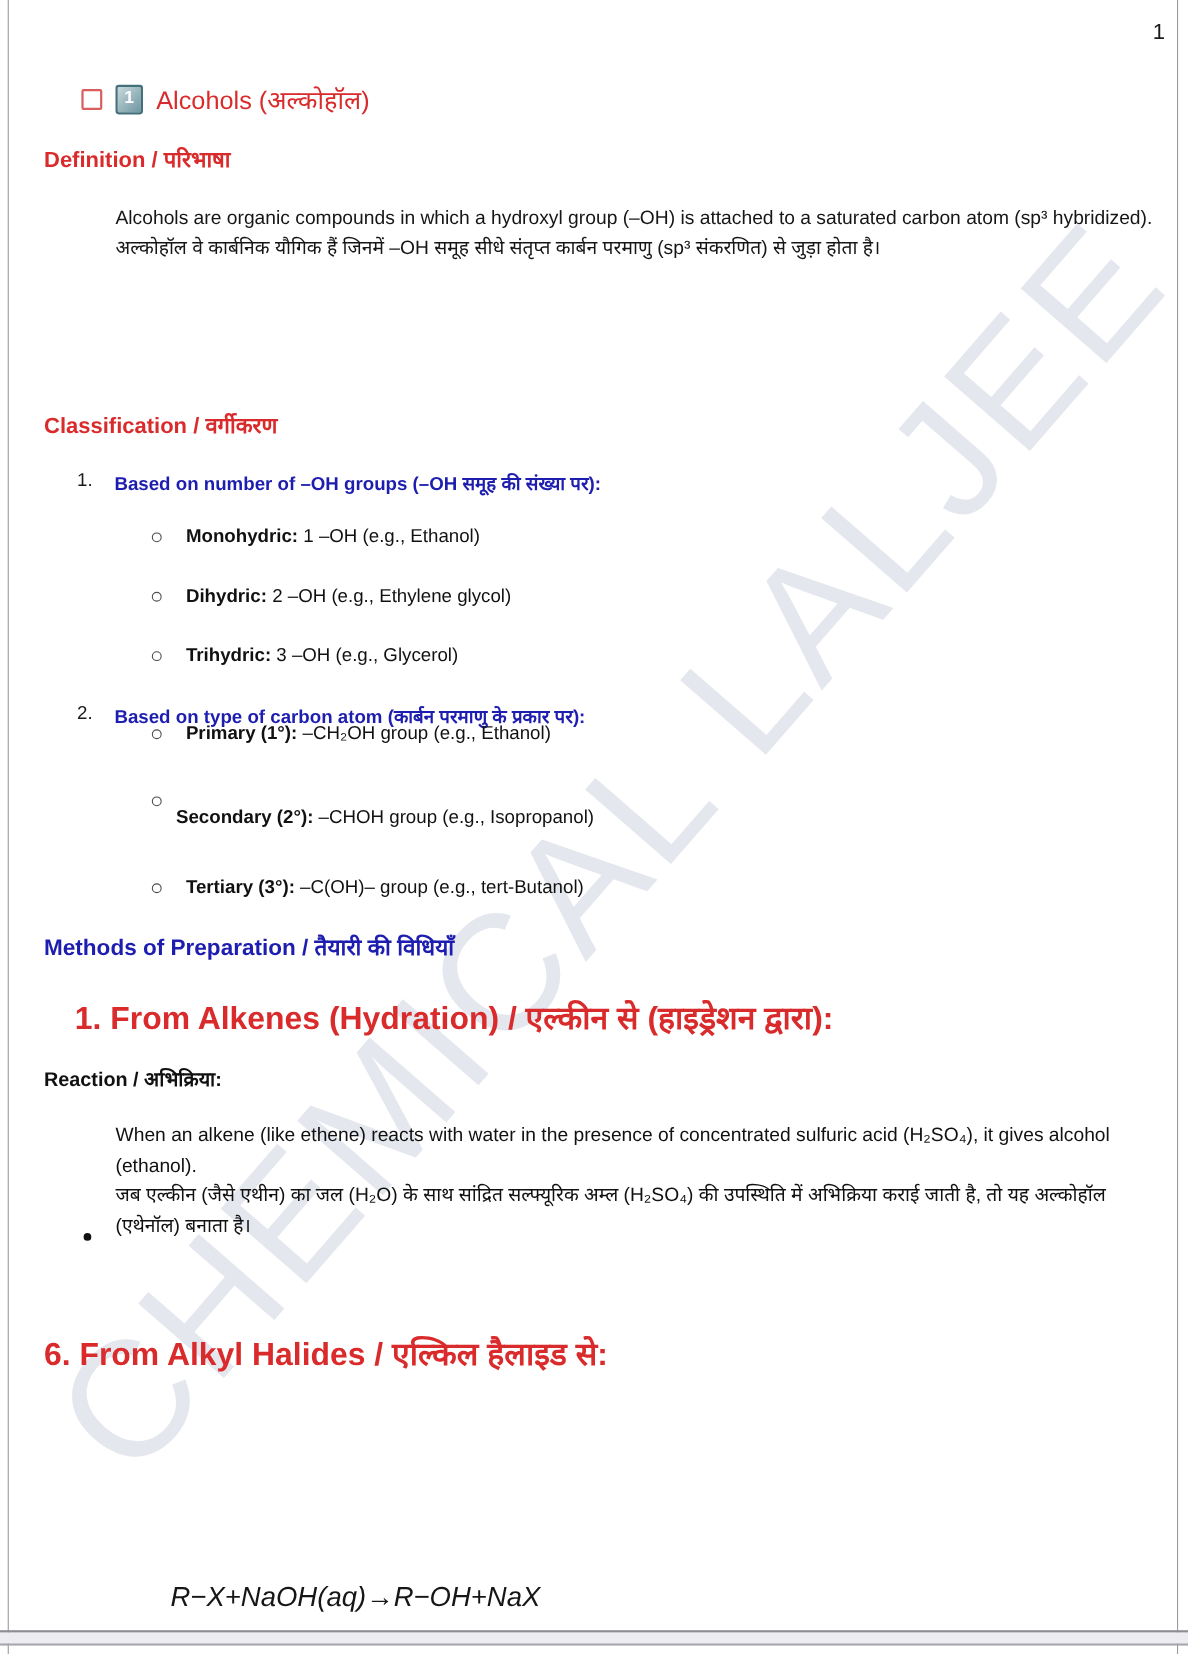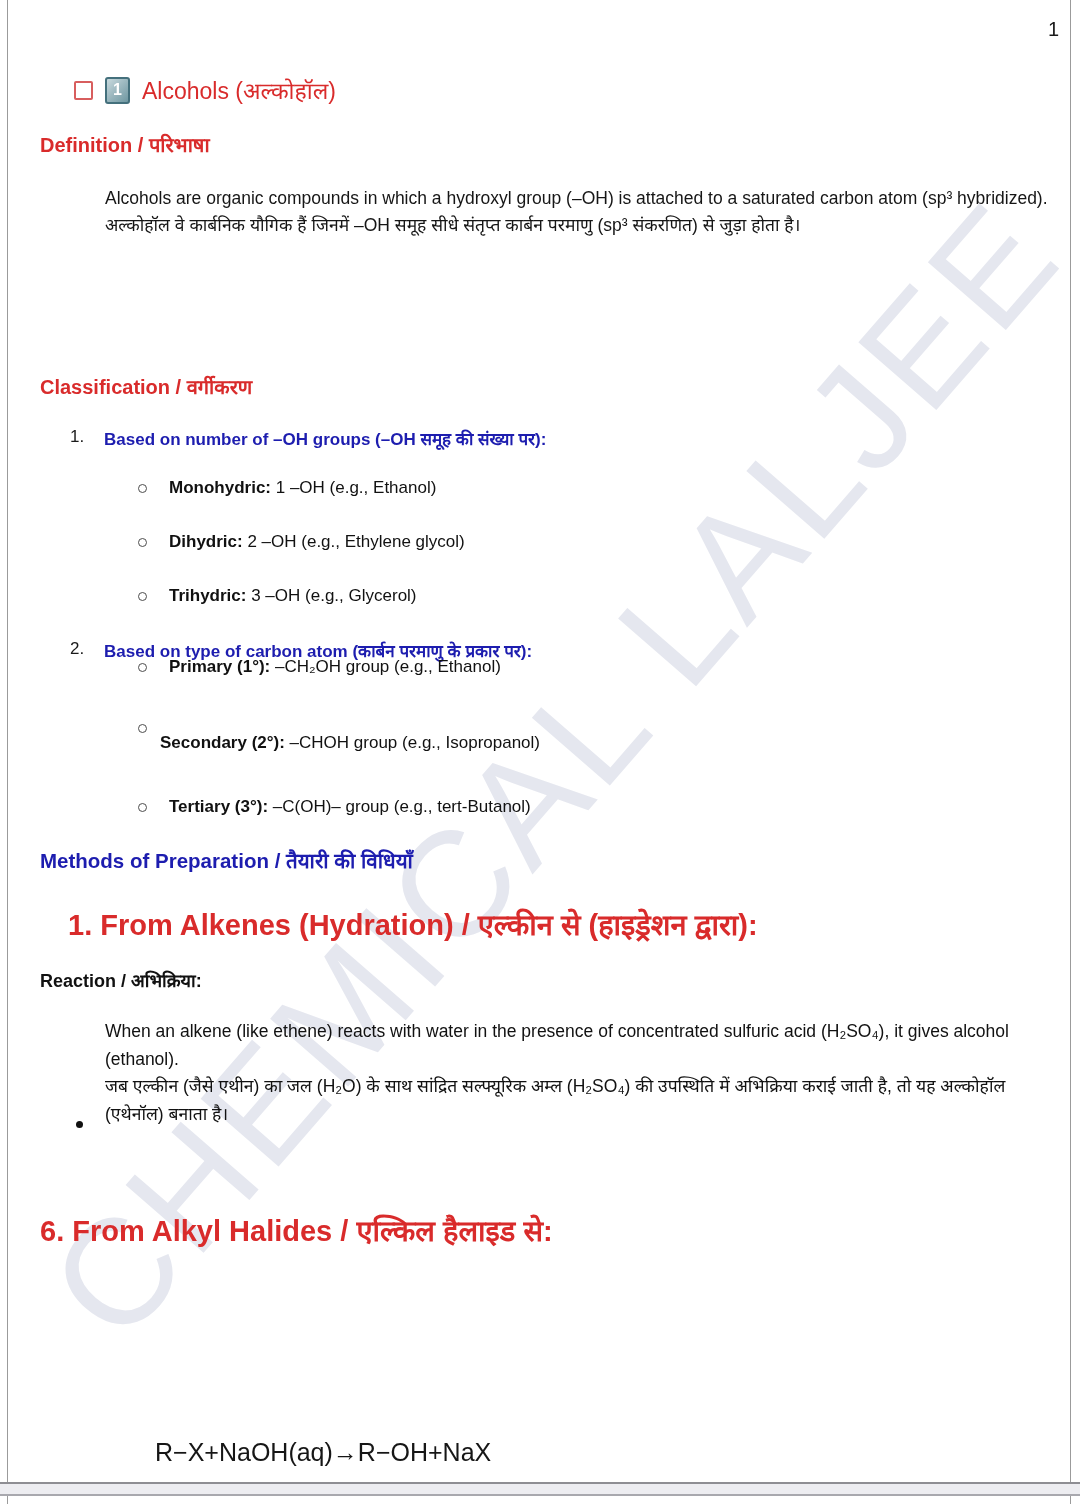--- a/index.html
+++ b/index.html
@@ -66,21 +66,21 @@
 
   .big-red { font-size:29px; font-weight:bold; color:#d92b2b; }
 
   .reaction-label { font-size:18px; font-weight:bold; color:#111111; }
 
   .bullet-row { display:flex; align-items:flex-end; }
   .dot { width:7px; height:7px; background:#111111; border-radius:50%; margin-top:10px; flex:none; }
   .bullet-row .txt { margin-left:22px; width:960px; font-size:17.5px; line-height:27.5px; }
 
   .equation1 { font-size:23px; color:#161616; }
-  .equation2 { font-size:25px; color:#161616; }
+  .equation2 { font-size:25px; color:#161616;font-style:italic; }
 
   .para2 { width:880px; font-size:22px; line-height:35px; color:#161616; }
 
   .pb-band  { position:absolute; left:0; width:1080px; top:1484px; height:10px; background:#ededf1; z-index:3; }
   .pb-line1 { position:absolute; left:0; width:1080px; top:1482px; height:2px; background:#8e8e93; z-index:3; }
   .pb-line2 { position:absolute; left:0; width:1080px; top:1494px; height:2px; background:#a8a8ae; z-index:3; }
 </style>
 </head>
 <body>
 

